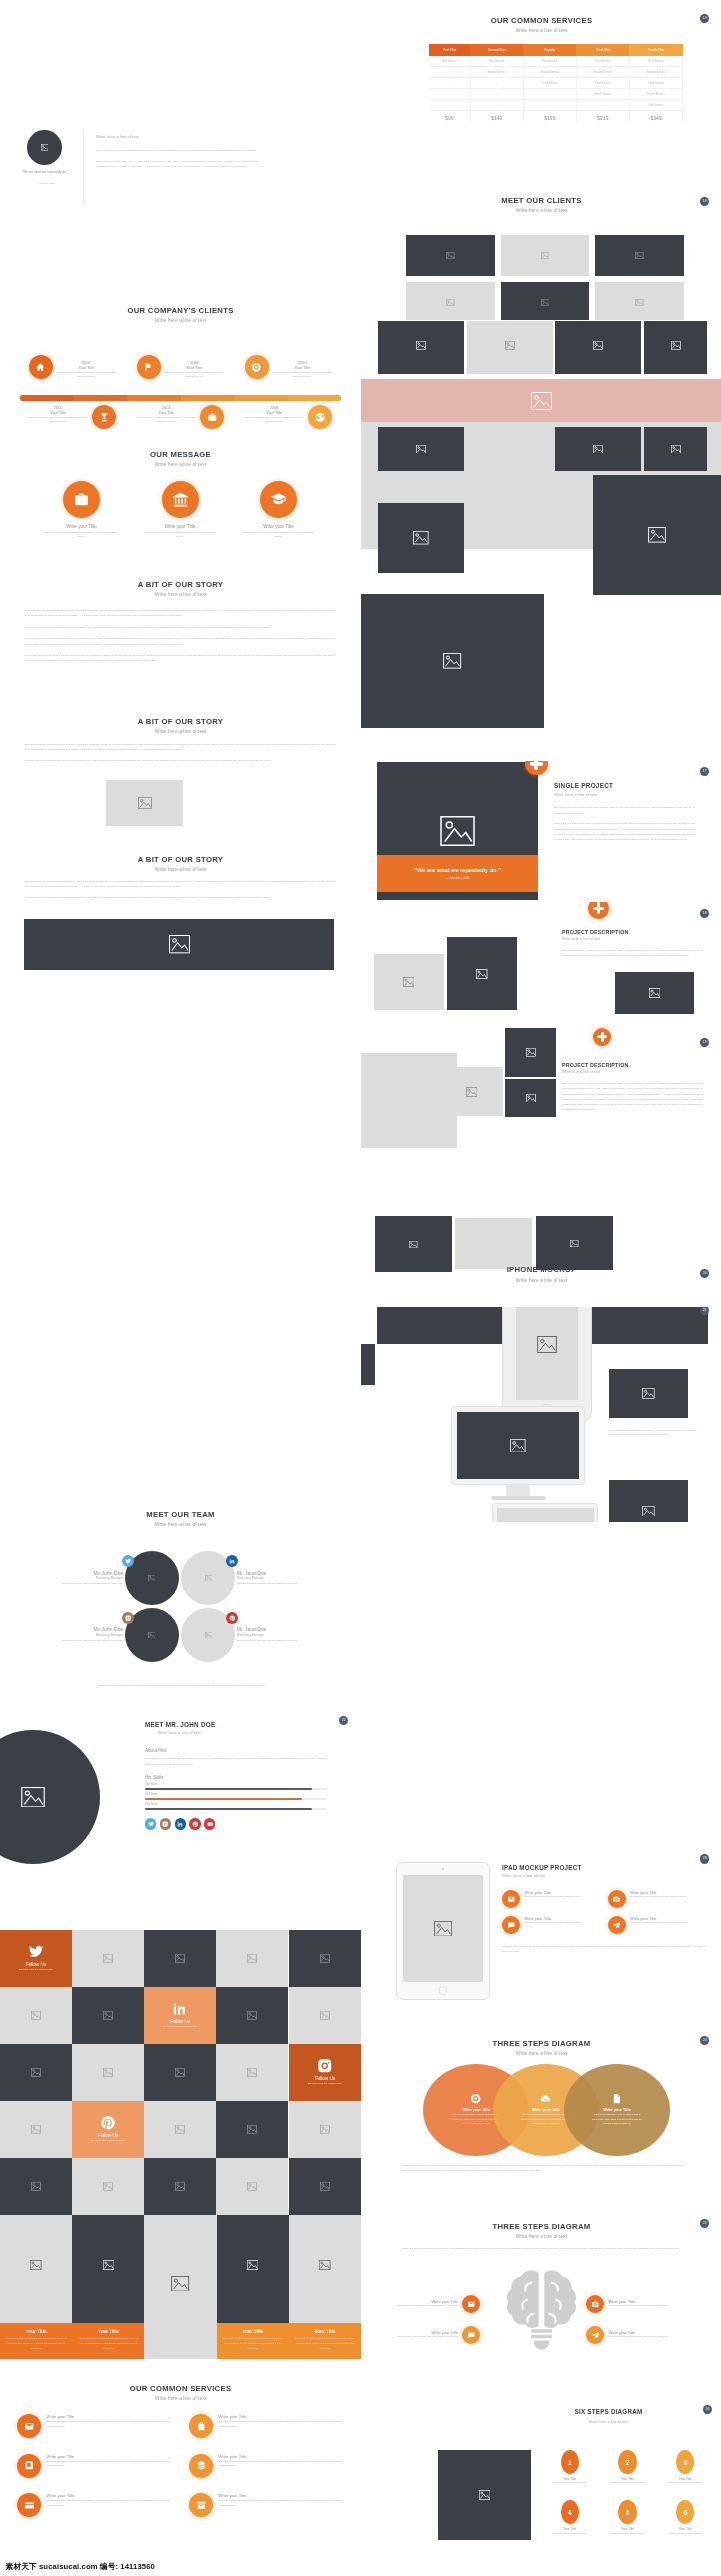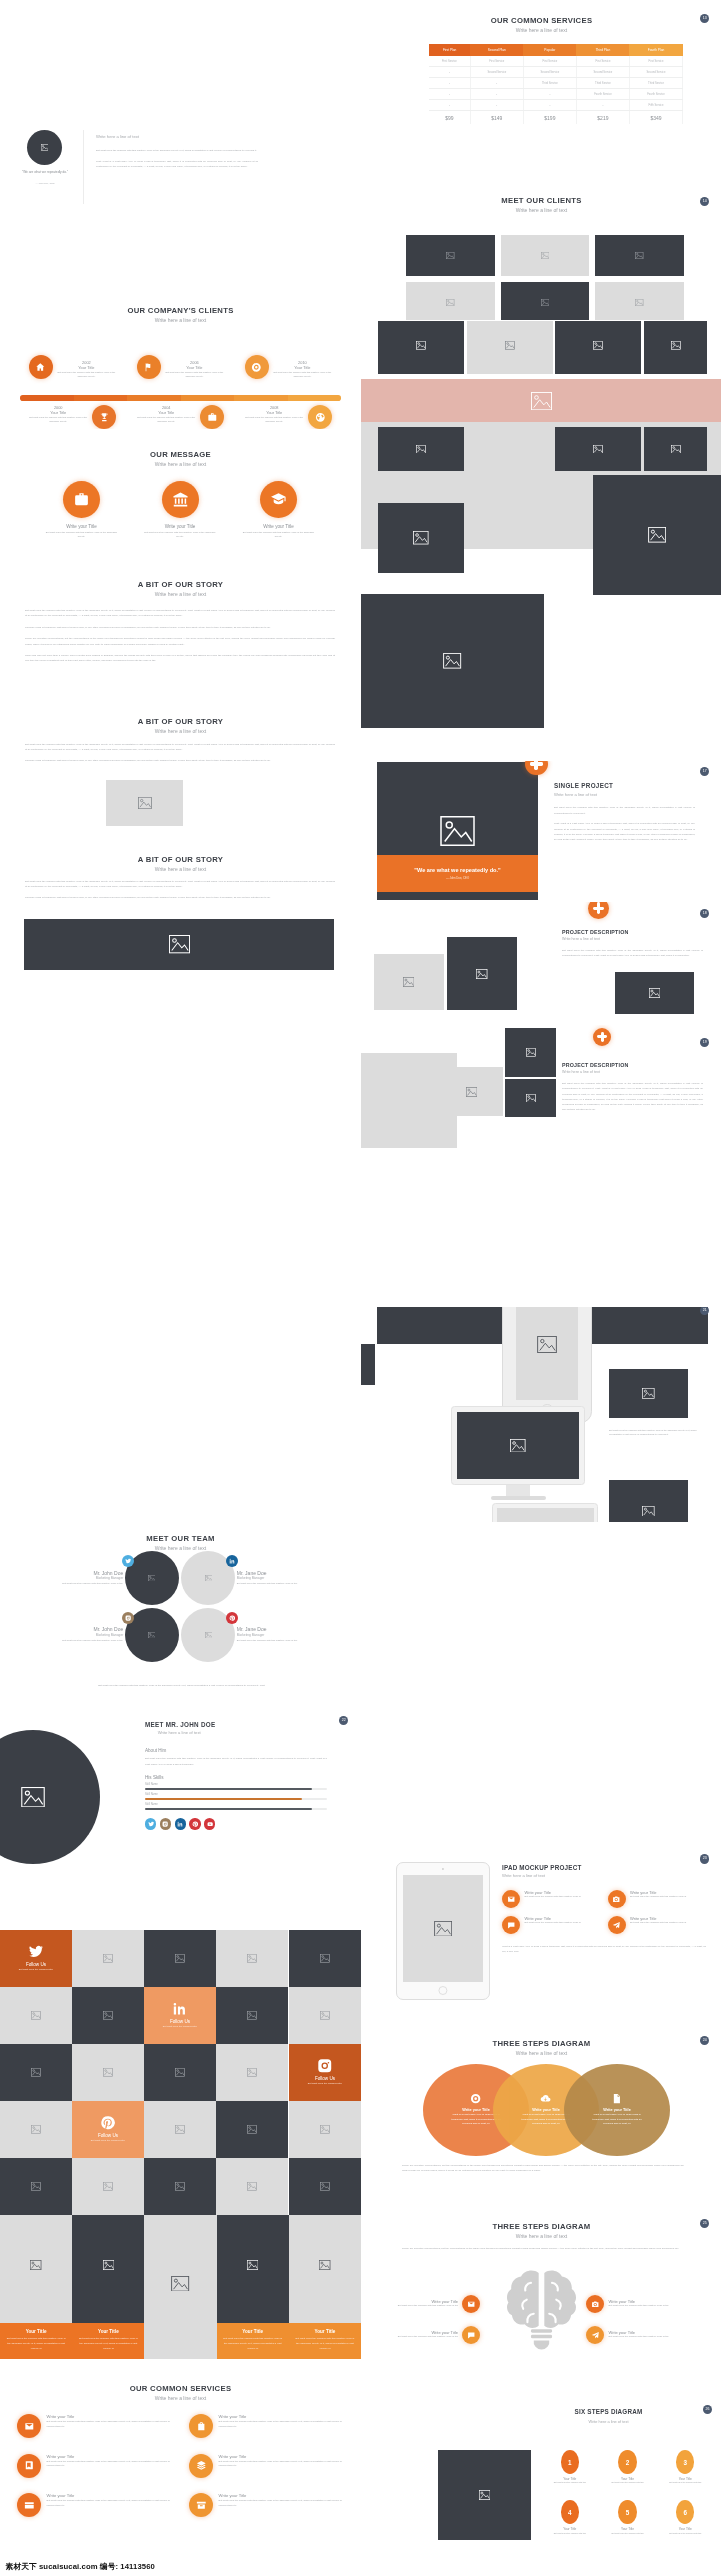--- a/index.html
+++ b/index.html
@@ -522,20 +522,40 @@
       </div>
     <div class="dark ph" style="position:absolute;left:144px;top:54px;width:51px;height:38px;">
         <svg width="10" height="8.5" viewBox="0 0 46 40" fill="none" stroke="#fff" stroke-width="3">
           <rect x="1" y="1" width="44" height="38"></rect>
           <circle cx="12" cy="12" r="4"></circle>
           <polyline points="6,34 19,17 28,28 34,22 42,34"></polyline>
         </svg>
       </div>
   </div>
 
+  <div class="slide" style="left:361px;top:1148px;width:361px;height:162px;">
+    <div class="dark ph" style="position:absolute;left:14px;top:68px;width:77px;height:56px;">
+        <svg width="8.5" height="7" viewBox="0 0 46 40" fill="none" stroke="#fff" stroke-width="3">
+          <rect x="1" y="1" width="44" height="38"></rect>
+          <circle cx="12" cy="12" r="4"></circle>
+          <polyline points="6,34 19,17 28,28 34,22 42,34"></polyline>
+        </svg>
+      </div>
+    <div class="light" style="position:absolute;left:94px;top:70px;width:77px;height:51px;"></div>
+    <div class="dark ph" style="position:absolute;left:175px;top:68px;width:77px;height:54px;">
+        <svg width="8.5" height="7" viewBox="0 0 46 40" fill="none" stroke="#fff" stroke-width="3">
+          <rect x="1" y="1" width="44" height="38"></rect>
+          <circle cx="12" cy="12" r="4"></circle>
+          <polyline points="6,34 19,17 28,28 34,22 42,34"></polyline>
+        </svg>
+      </div>
+    <div class="h-title" style="position:absolute;left:0;right:0;top:117px;">IPHONE MOCKUP</div>
+    <div class="h-sub" style="position:absolute;left:0;right:0;top:127px;">Write here a line of text</div>
+    <div class="num-badge" style="right:12.7px;top:121px;">20</div>
+  </div>
 
   <div class="slide" style="left:361px;top:1307px;width:361px;height:215px;">
     <div class="dark" style="position:absolute;left:15.5px;top:0px;width:331px;height:37px;"></div>
     <div class="dark" style="position:absolute;left:-1.4px;top:37px;width:15.5px;height:41px;"></div>
 
     <div style="position:absolute;left:141px;top:-35px;width:90px;height:151px;background:#efefef;border:1.1px solid #dcdcdc;border-radius:11.3px;">
       <div style="position:absolute;left:13.4px;top:17px;right:13.4px;bottom:22.5px;background:#dcdcdc;display:flex;align-items:center;justify-content:center;">
         <svg width="20" height="17" viewBox="0 0 46 40" fill="none" stroke="#565a60" stroke-width="2.2">
             <rect x="1" y="1" width="44" height="38"></rect>
             <circle cx="12" cy="12" r="4"></circle>
@@ -580,21 +600,21 @@
     <div class="dark ph" style="position:absolute;left:248px;top:173px;width:79px;height:62px;">
         <svg width="12.7" height="10.6" viewBox="0 0 46 40" fill="none" stroke="#fff" stroke-width="2.6">
           <rect x="1" y="1" width="44" height="38"></rect>
           <circle cx="12" cy="12" r="4"></circle>
           <polyline points="6,34 19,17 28,28 34,22 42,34"></polyline>
         </svg>
       </div>
   </div>
 
   <div class="slide" style="left:0;top:1507px;width:361px;height:197px;">
-    <div class="h-title" style="margin-top:27px;">MEET OUR TEAM</div>
+    <div class="h-title" style="margin-top:3px;">MEET OUR TEAM</div>
     <div class="h-sub">Write here a line of text</div>
     <div id="team-grid" style="position:absolute;left:42px;top:44px;width:276px;">
         <div style="display:flex;align-items:center;justify-content:center;margin-bottom:2.8px;">
           <div style="width:62px;text-align:right;">
             <div style="font-size:5px;color:#8c9095;">Mr. John Doe</div>
             <div style="font-size:3.2px;color:#a6a9ad;margin-top:0.7px;">Marketing Manager</div>
             <div class="tiny" style="font-size:2.4px;line-height:1.9;margin-top:1.4px;">But what plays the mischief with this masterly code is the.</div>
           </div>
           <div style="position:relative;margin:0 1.4px;">
             <div class="circle dark ph" style="width:54px;height:54px;">

